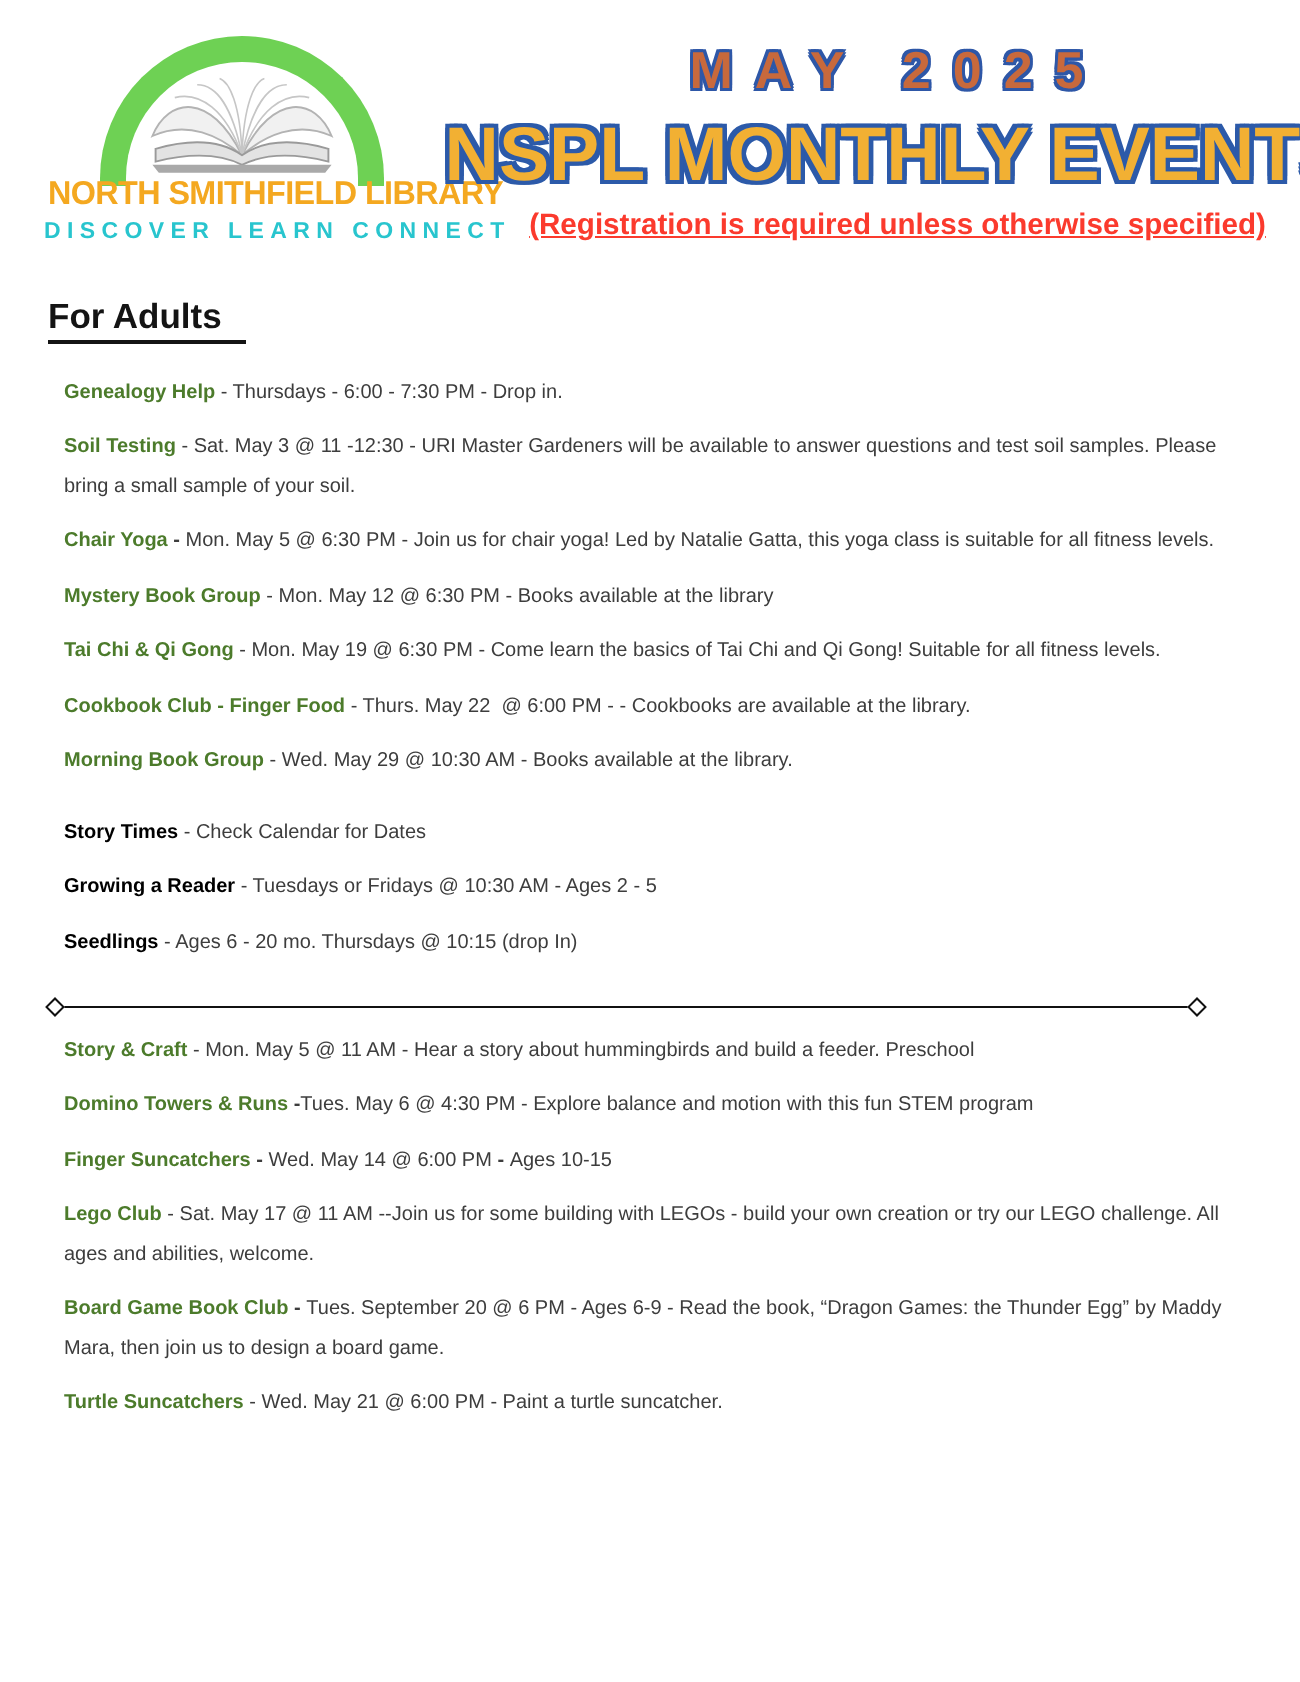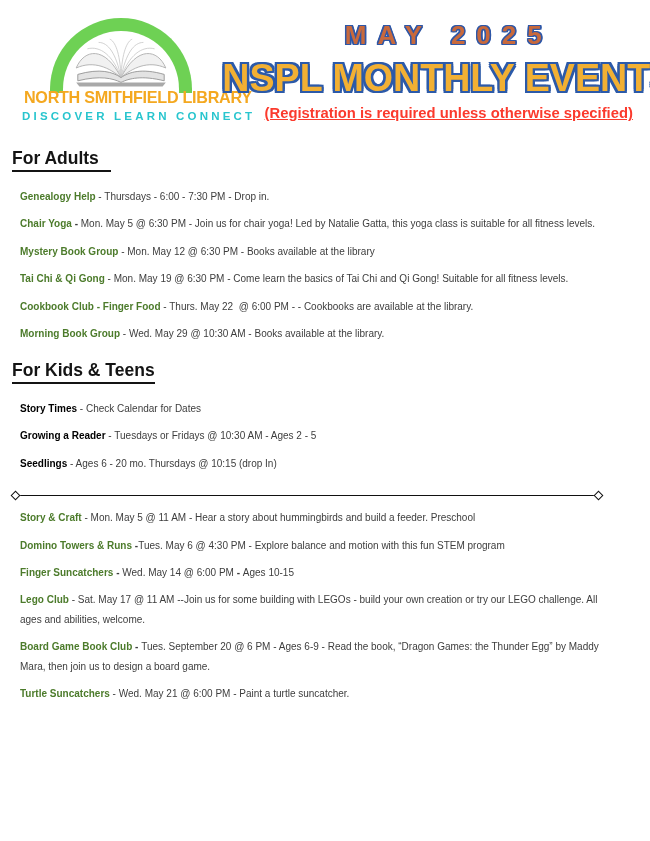--- a/index.html
+++ b/index.html
@@ -53,21 +53,21 @@
       -2.2px  2.2px 0 #2c5aa9, 2.2px  2.2px 0 #2c5aa9,
       -2.2px 0 0 #2c5aa9, 2.2px 0 0 #2c5aa9,
       0 -2.2px 0 #2c5aa9, 0 2.2px 0 #2c5aa9;
   }
   .note{
     margin-top:5px;
     font-size:14.8px;font-weight:700;color:#fb3a2d;
     text-decoration:underline;white-space:nowrap;
   }
   
-  .content{padding:12px 26px 0 12px;}
+  .content{padding:12px 26px 0 24px;}
   .heading{
     display:inline-block;margin:0 0 7px 0;
     font-size:17.5px;font-weight:800;color:#141414;
     border-bottom:2.4px solid #141414;padding-bottom:1px;
   }
   .heading.pad-right{padding-right:12px;}
   .section{margin-bottom:16px;}
   .event{margin:8px;font-size:10px;line-height:19.45px;white-space:pre-wrap;}
   .part-plain{color:#3d3d3d;}
   .section-green .part-title{color:#4c7b2b;font-weight:700;}
@@ -113,30 +113,30 @@
       <div class="note">(Registration is required unless otherwise specified)</div>
     </div>
   </header>
 
   <main class="content">
 
     <section class="section section-green">
       <h2 class="heading pad-right">For Adults</h2>
       <div class="events">
           <p class="event"><span class="part-title">Genealogy Help</span><span class="part-plain"> - Thursdays - 6:00 - 7:30 PM - Drop in.</span></p>
+          <p class="event"><span class="part-title">Soil Testing</span><span class="part-plain"> - Sat. May 3 @ 11 -12:30 - URI Master Gardeners will be available to answer questions and test soil samples. Please bring a small sample of your soil.</span></p>
           <p class="event"><span class="part-title">Chair Yoga</span><span class="part-bold"> - </span><span class="part-plain">Mon. May 5 @ 6:30 PM - Join us for chair yoga! Led by Natalie Gatta, this yoga class is suitable for all fitness levels.</span></p>
           <p class="event"><span class="part-title">Mystery Book Group</span><span class="part-plain"> - Mon. May 12 @ 6:30 PM - Books available at the library</span></p>
           <p class="event"><span class="part-title">Tai Chi &amp; Qi Gong</span><span class="part-plain"> - Mon. May 19 @ 6:30 PM - Come learn the basics of Tai Chi and Qi Gong! Suitable for all fitness levels.</span></p>
           <p class="event"><span class="part-title">Cookbook Club - Finger Food</span><span class="part-plain"> - Thurs. May 22  @ 6:00 PM - - Cookbooks are available at the library.</span></p>
           <p class="event"><span class="part-title">Morning Book Group</span><span class="part-plain"> - Wed. May 29 @ 10:30 AM - Books available at the library.</span></p>
         </div>
     </section>
 
     <section class="section section-orange">
-      <h2 class="heading">For Kids &amp; Teens</h2>
       <div class="events">
           <p class="event"><span class="part-title">Story Times</span><span class="part-plain"> - Check Calendar for Dates</span></p>
           <p class="event"><span class="part-title">Growing a Reader</span><span class="part-plain"> - Tuesdays or Fridays @ 10:30 AM - Ages 2 - 5</span></p>
           <p class="event"><span class="part-title">Seedlings</span><span class="part-plain"> - Ages 6 - 20 mo. Thursdays @ 10:15 (drop In)</span></p>
         </div>
     </section>
 
     <div class="divider">
       <span class="diamond"></span>
       <span class="line"></span>

